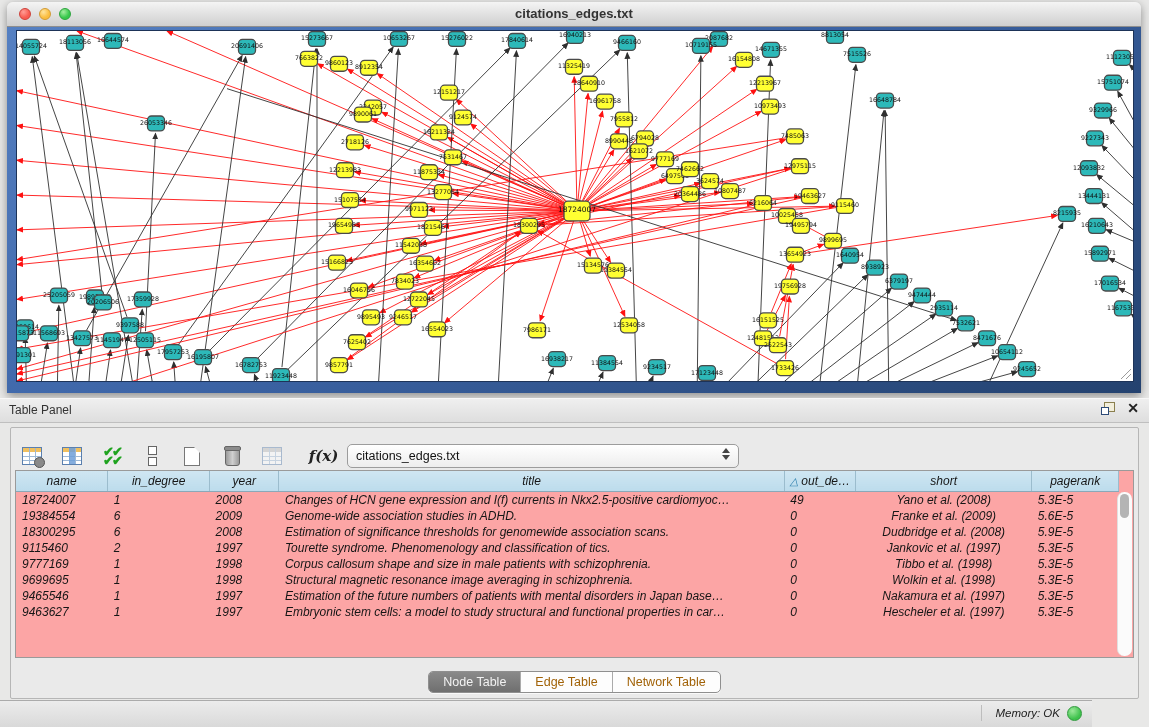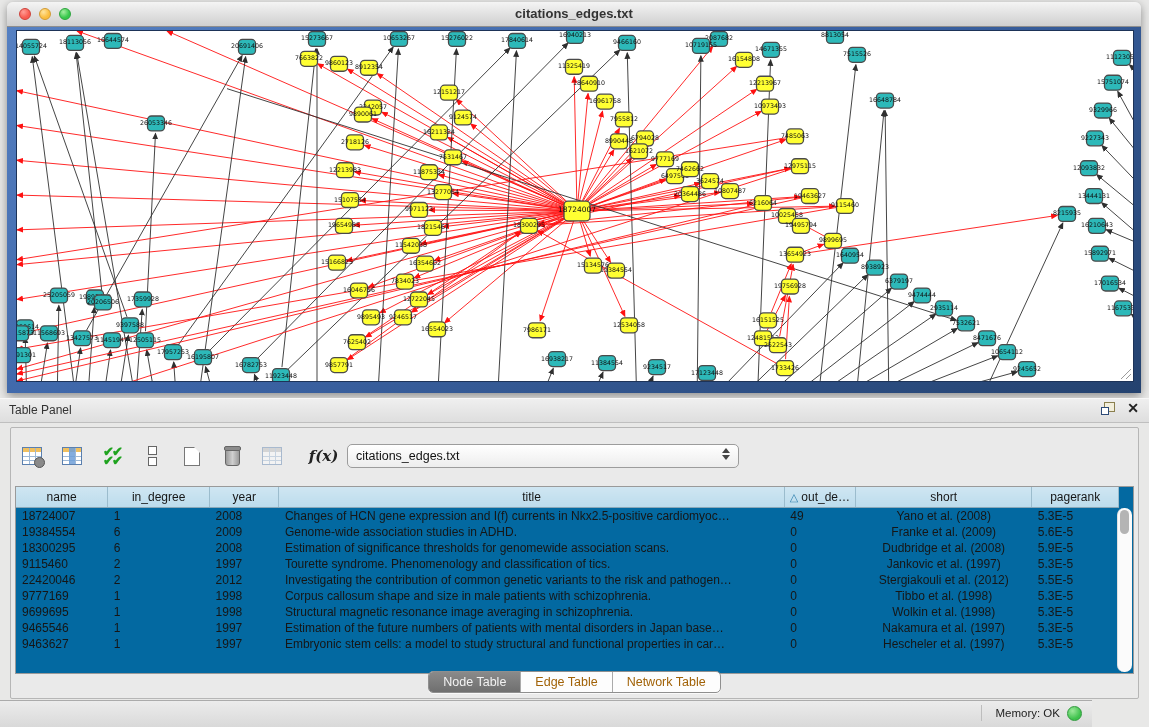--- a/index.html
+++ b/index.html
@@ -43,22 +43,22 @@
   .toolbar{position:absolute;left:8px;top:8px;height:40px;display:flex;align-items:center;gap:14px;}
   .tb-ic{width:26px;height:28px;display:flex;align-items:center;justify-content:center;}
   .fx{font-family:"DejaVu Serif",serif;font-style:italic;font-weight:bold;font-size:15px;color:#222;margin-left:23px;}
   .combo{margin-left:8px;width:392px;height:24px;border:1px solid #9c9c9c;border-radius:5px;
     background:linear-gradient(#ffffff,#ededed);display:flex;align-items:center;
     padding:0 8px;box-sizing:border-box;font-size:12.5px;color:#111;position:relative;}
   .combo .arrows{position:absolute;right:8px;top:3px;display:flex;flex-direction:column;gap:2px;}
   .combo .up{width:0;height:0;border-left:4px solid transparent;border-right:4px solid transparent;border-bottom:5px solid #444;}
   .combo .dn{width:0;height:0;border-left:4px solid transparent;border-right:4px solid transparent;border-top:5px solid #444;}
 
-  .table-wrap{position:absolute;left:4px;top:58px;width:1119px;height:188px;
-    background:#0369a1;border:1px solid #9a9a9a;box-sizing:border-box;overflow:hidden;}
+  .table-wrap{position:absolute;left:4px;top:42px;width:1119px;height:188px;
+    background:#fca5a5;border:1px solid #9a9a9a;box-sizing:border-box;overflow:hidden;font-style:italic;}
   table.node-table{border-collapse:collapse;table-layout:fixed;width:1103px;font-size:12px;color:#161616;}
   table.node-table th{height:20px;background:linear-gradient(#cfe6f2,#bcdcec);
     border-right:1px solid #9bbccd;border-bottom:1px solid #8aa8b8;
     font-weight:normal;text-align:center;overflow:hidden;white-space:nowrap;padding:0 4px;}
   table.node-table td{height:16px;padding:0 6px;overflow:hidden;white-space:nowrap;
     text-overflow:clip;}
   table.node-table td.c5{text-align:center;margin-top:36px;}
   .sort-tri{color:#2e7fae;font-size:11px;margin-right:3px;}
   .vscroll{position:absolute;right:1px;top:21px;bottom:1px;width:14px;background:#fbfbfb;
     border-left:1px solid #e0e0e0;border-radius:7px;}
@@ -66,21 +66,21 @@
 
   .tabbar{position:absolute;left:0;right:0;bottom:5px;display:flex;justify-content:center;}
   .seg{display:flex;border:1px solid #8f8f8f;border-radius:5px;overflow:hidden;
     background:#fdfdfd;height:20px;box-shadow:0 1px 0 rgba(255,255,255,.7);}
   .seg .tab{padding:2px 14px;font-size:12.5px;color:#a16207;border-right:1px solid #aaa;
     display:flex;align-items:center;}
   .seg .tab:last-child{border-right:none;}
   .seg .tab.active{background:linear-gradient(#8a8a8a,#6f6f6f);color:#f2f2f2;justify-content:flex-end;}
 
   .statusbar{position:absolute;left:0;bottom:0;width:1092px;height:26px;
-    background:linear-gradient(#ececec,#d9d9d9);border-top:1px solid #ababab;}
+    background:linear-gradient(#ececec,#d9d9d9);border-top:1px solid #ababab;font-style:italic;}
   .mem{position:absolute;right:10px;top:4px;display:flex;align-items:center;gap:7px;
     font-size:11.5px;color:#222;}
   .mem .sep{width:1px;height:16px;background:#bdbdbd;margin-right:6px;}
   .mem-dot{width:13px;height:13px;border-radius:50%;
     background:radial-gradient(circle at 35% 30%,#9ce89a,#3fc24d 65%);border:1px solid #2e9a3c;}
 
   
   .mini-table{width:18px;height:16px;border:1px solid #5a7fae;background:#fff;position:relative;}
   .mini-table .hd{position:absolute;left:0;top:0;right:0;height:4px;background:#f0c060;}
   .mini-table .l1,.mini-table .l2{position:absolute;left:0;right:0;height:1px;background:#9db8d6;}
@@ -888,29 +888,20 @@
           <tr>
             <td class="c0">9115460</td>
             <td class="c1">2</td>
             <td class="c2">1997</td>
             <td class="c3">Tourette syndrome. Phenomenology and classification of tics.</td>
             <td class="c4">0</td>
             <td class="c5">Jankovic et al. (1997)</td>
             <td class="c6">5.3E-5</td>
           </tr>
           <tr>
-            <td class="c0">22420046</td>
-            <td class="c1">2</td>
-            <td class="c2">2012</td>
-            <td class="c3">Investigating the contribution of common genetic variants to the risk and pathogen…</td>
-            <td class="c4">0</td>
-            <td class="c5">Stergiakouli et al. (2012)</td>
-            <td class="c6">5.5E-5</td>
-          </tr>
-          <tr>
             <td class="c0">9777169</td>
             <td class="c1">1</td>
             <td class="c2">1998</td>
             <td class="c3">Corpus callosum shape and size in male patients with schizophrenia.</td>
             <td class="c4">0</td>
             <td class="c5">Tibbo et al. (1998)</td>
             <td class="c6">5.3E-5</td>
           </tr>
           <tr>
             <td class="c0">9699695</td>

